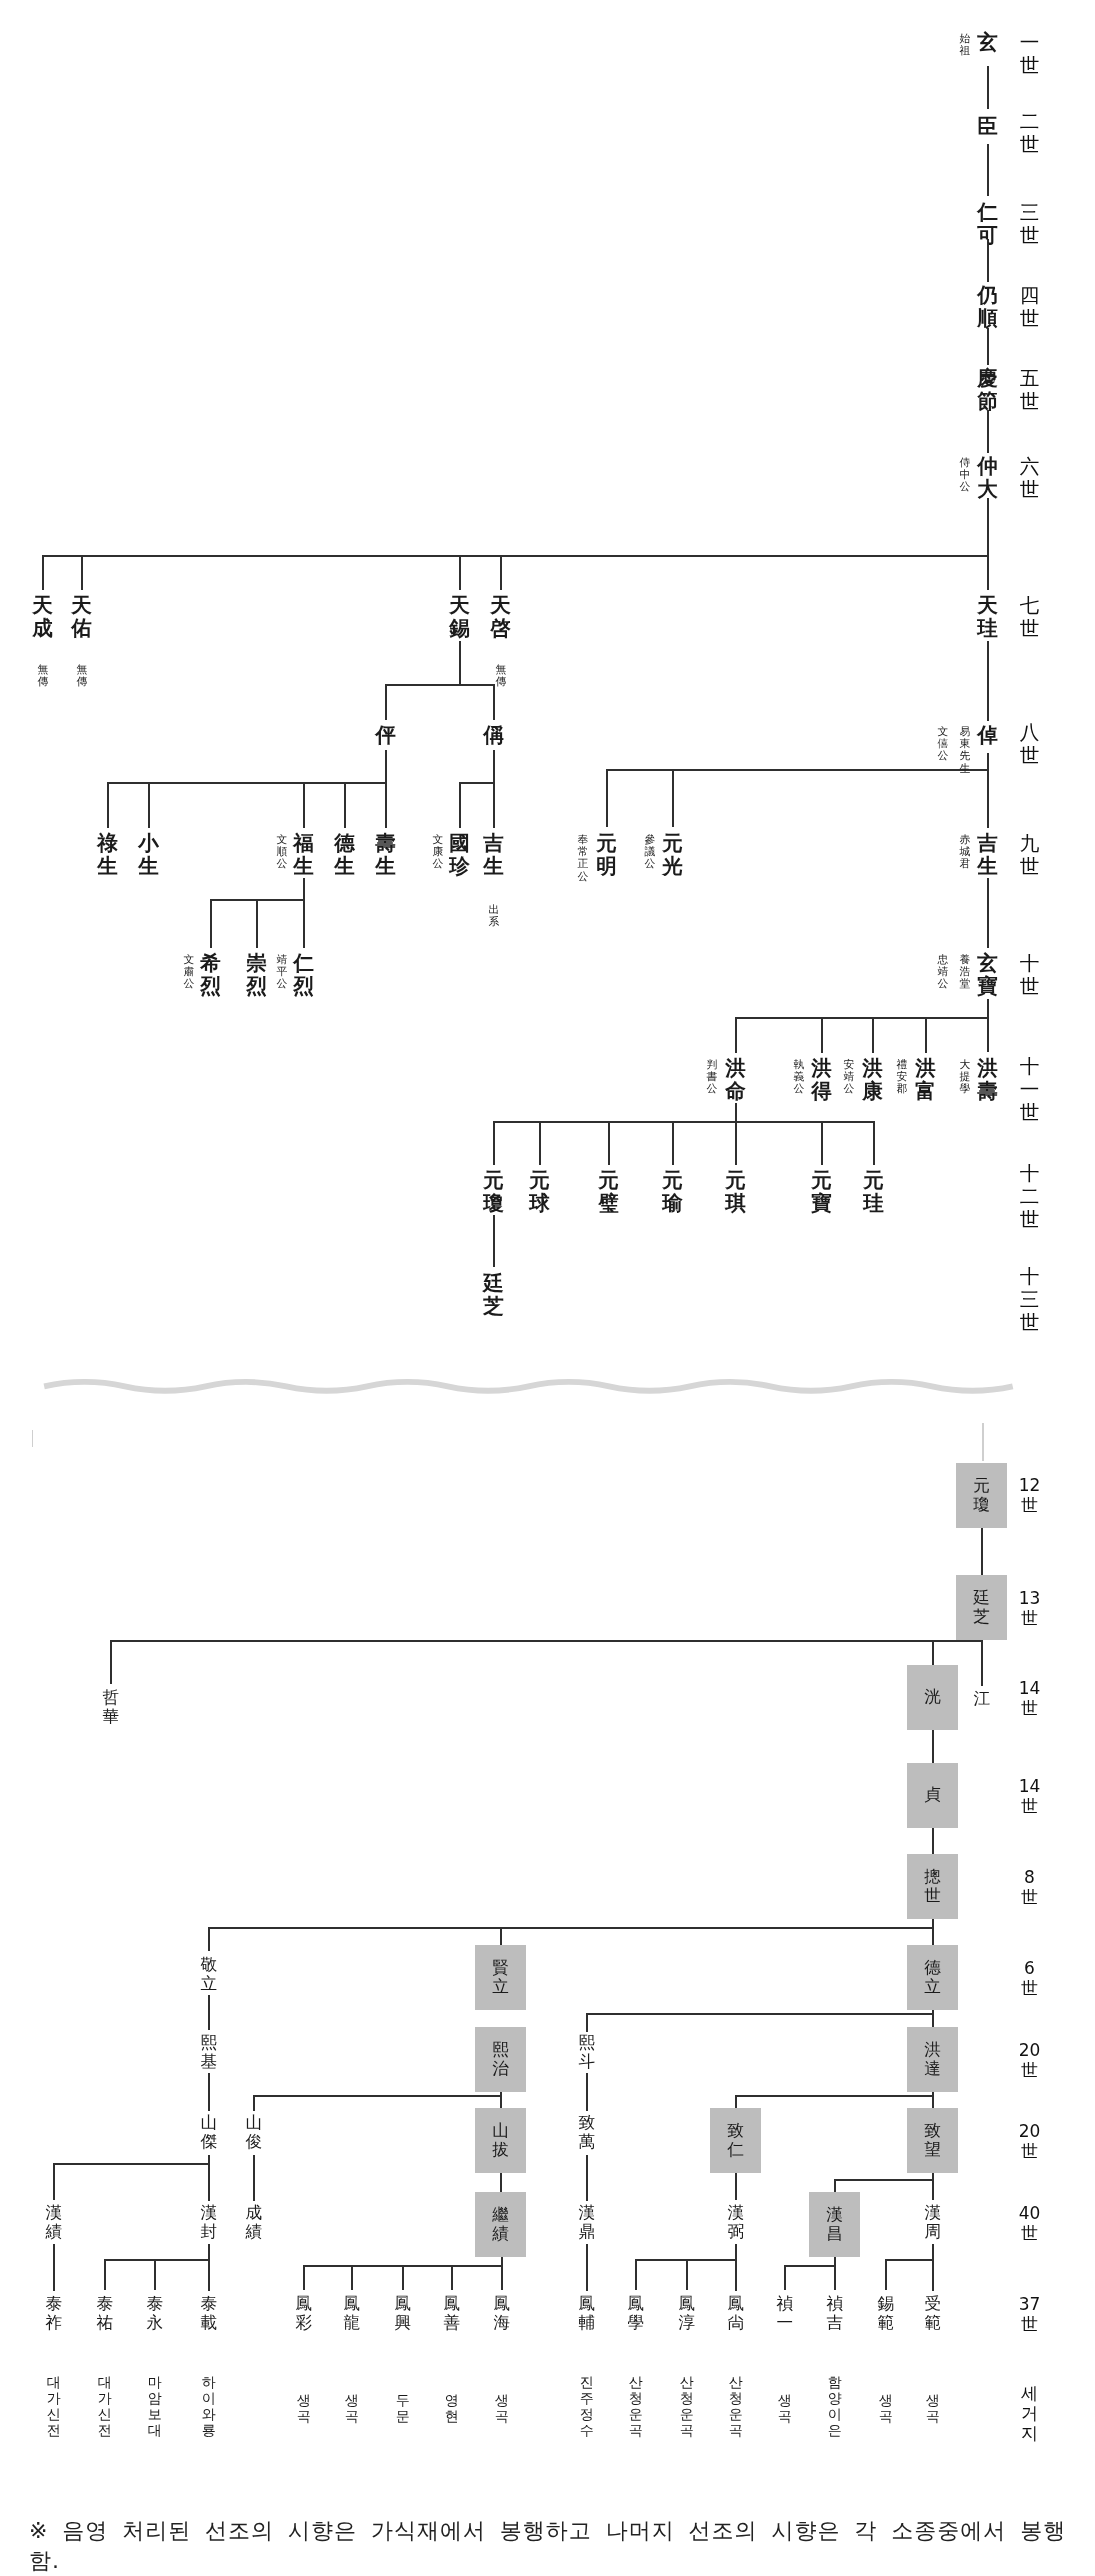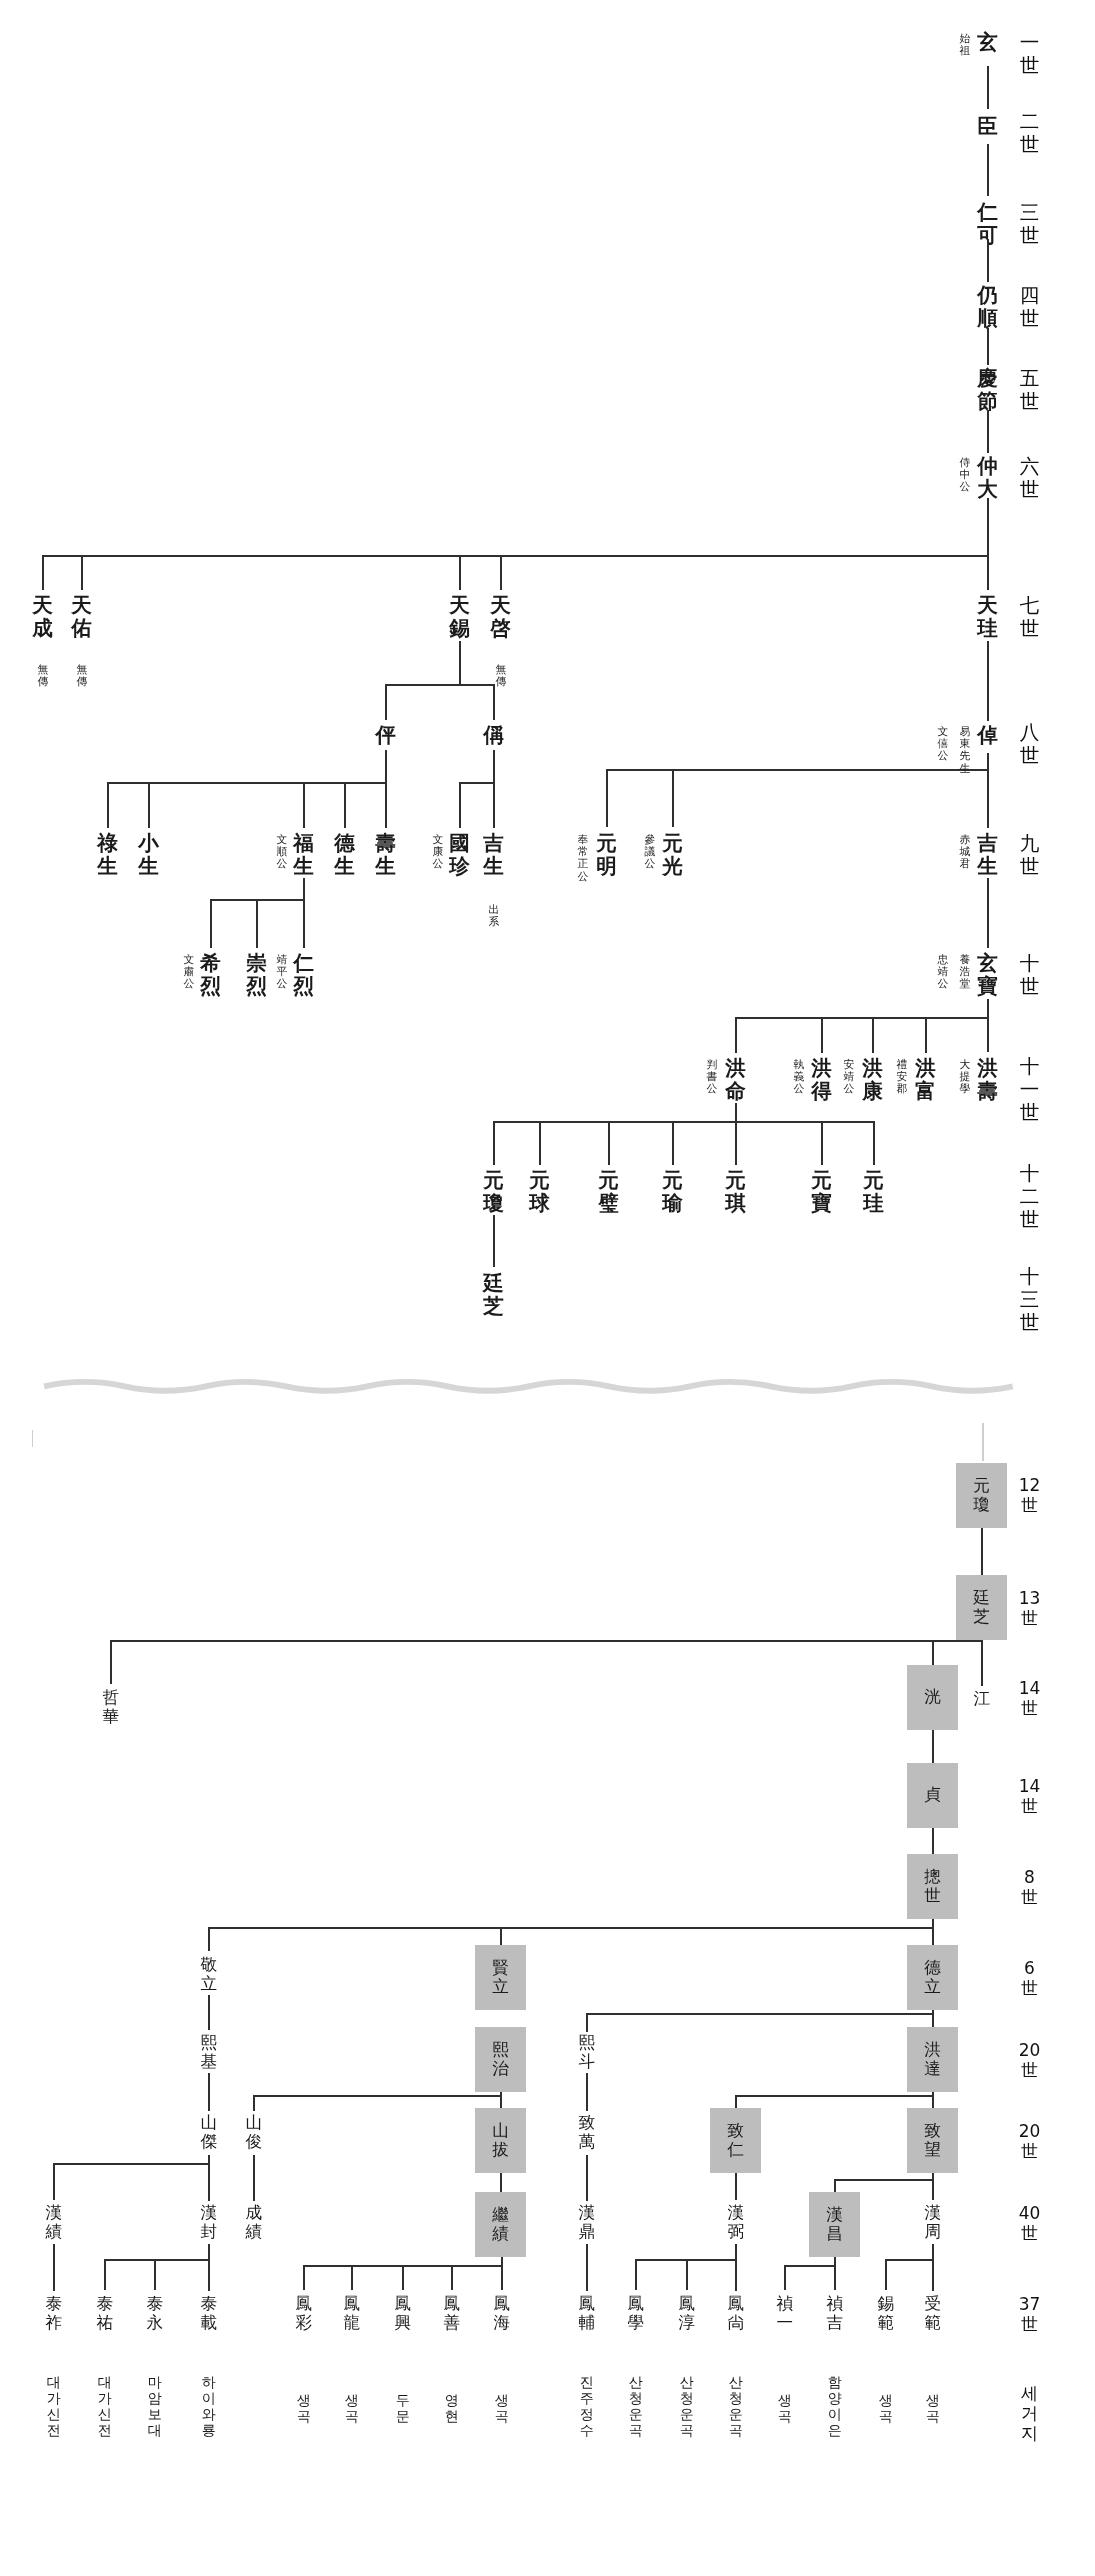--- a/index.html
+++ b/index.html
@@ -462,14 +462,15 @@
 곡</div>
       <div class="res" style="left: 825px; top: 2374px;">함
 양
 이
 은</div>
       <div class="res" style="left: 876px; top: 2392px;">생
 곡</div>
       <div class="res" style="left: 923px; top: 2392px;">생
 곡</div>
     </div>
+  <div class="footnote"><span>※ 음영 처리된 선조의 시향은 가식재에서 봉행하고 나머지 선조의 시향은 각 소종중에서 봉행함.</span></div>
 </div>
 
 
 </body></html>

